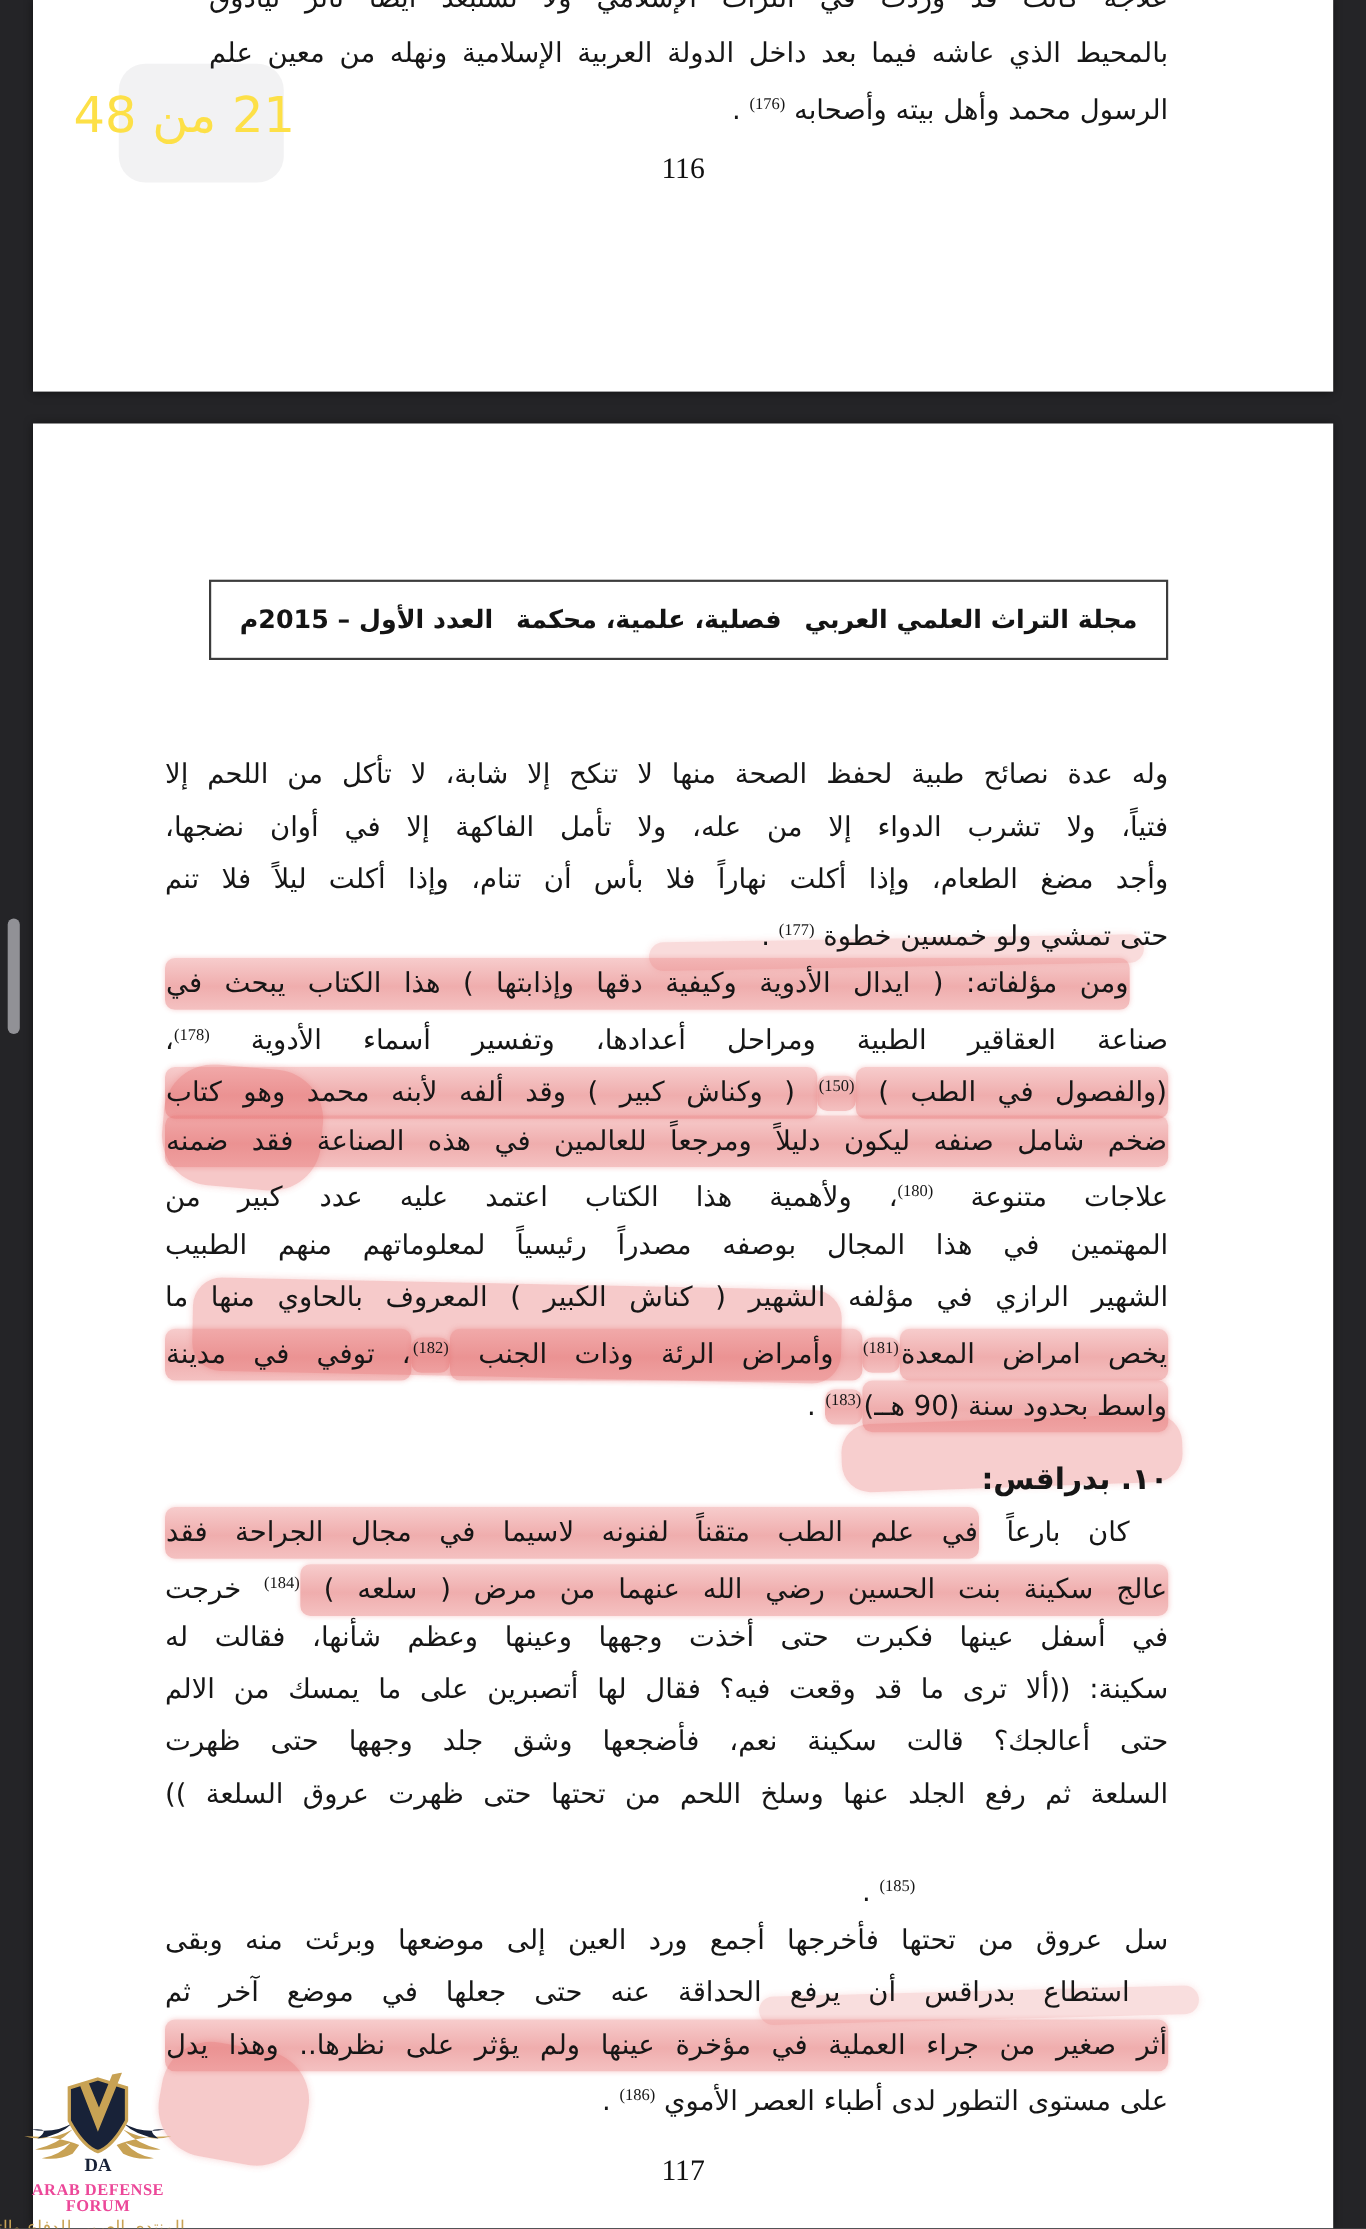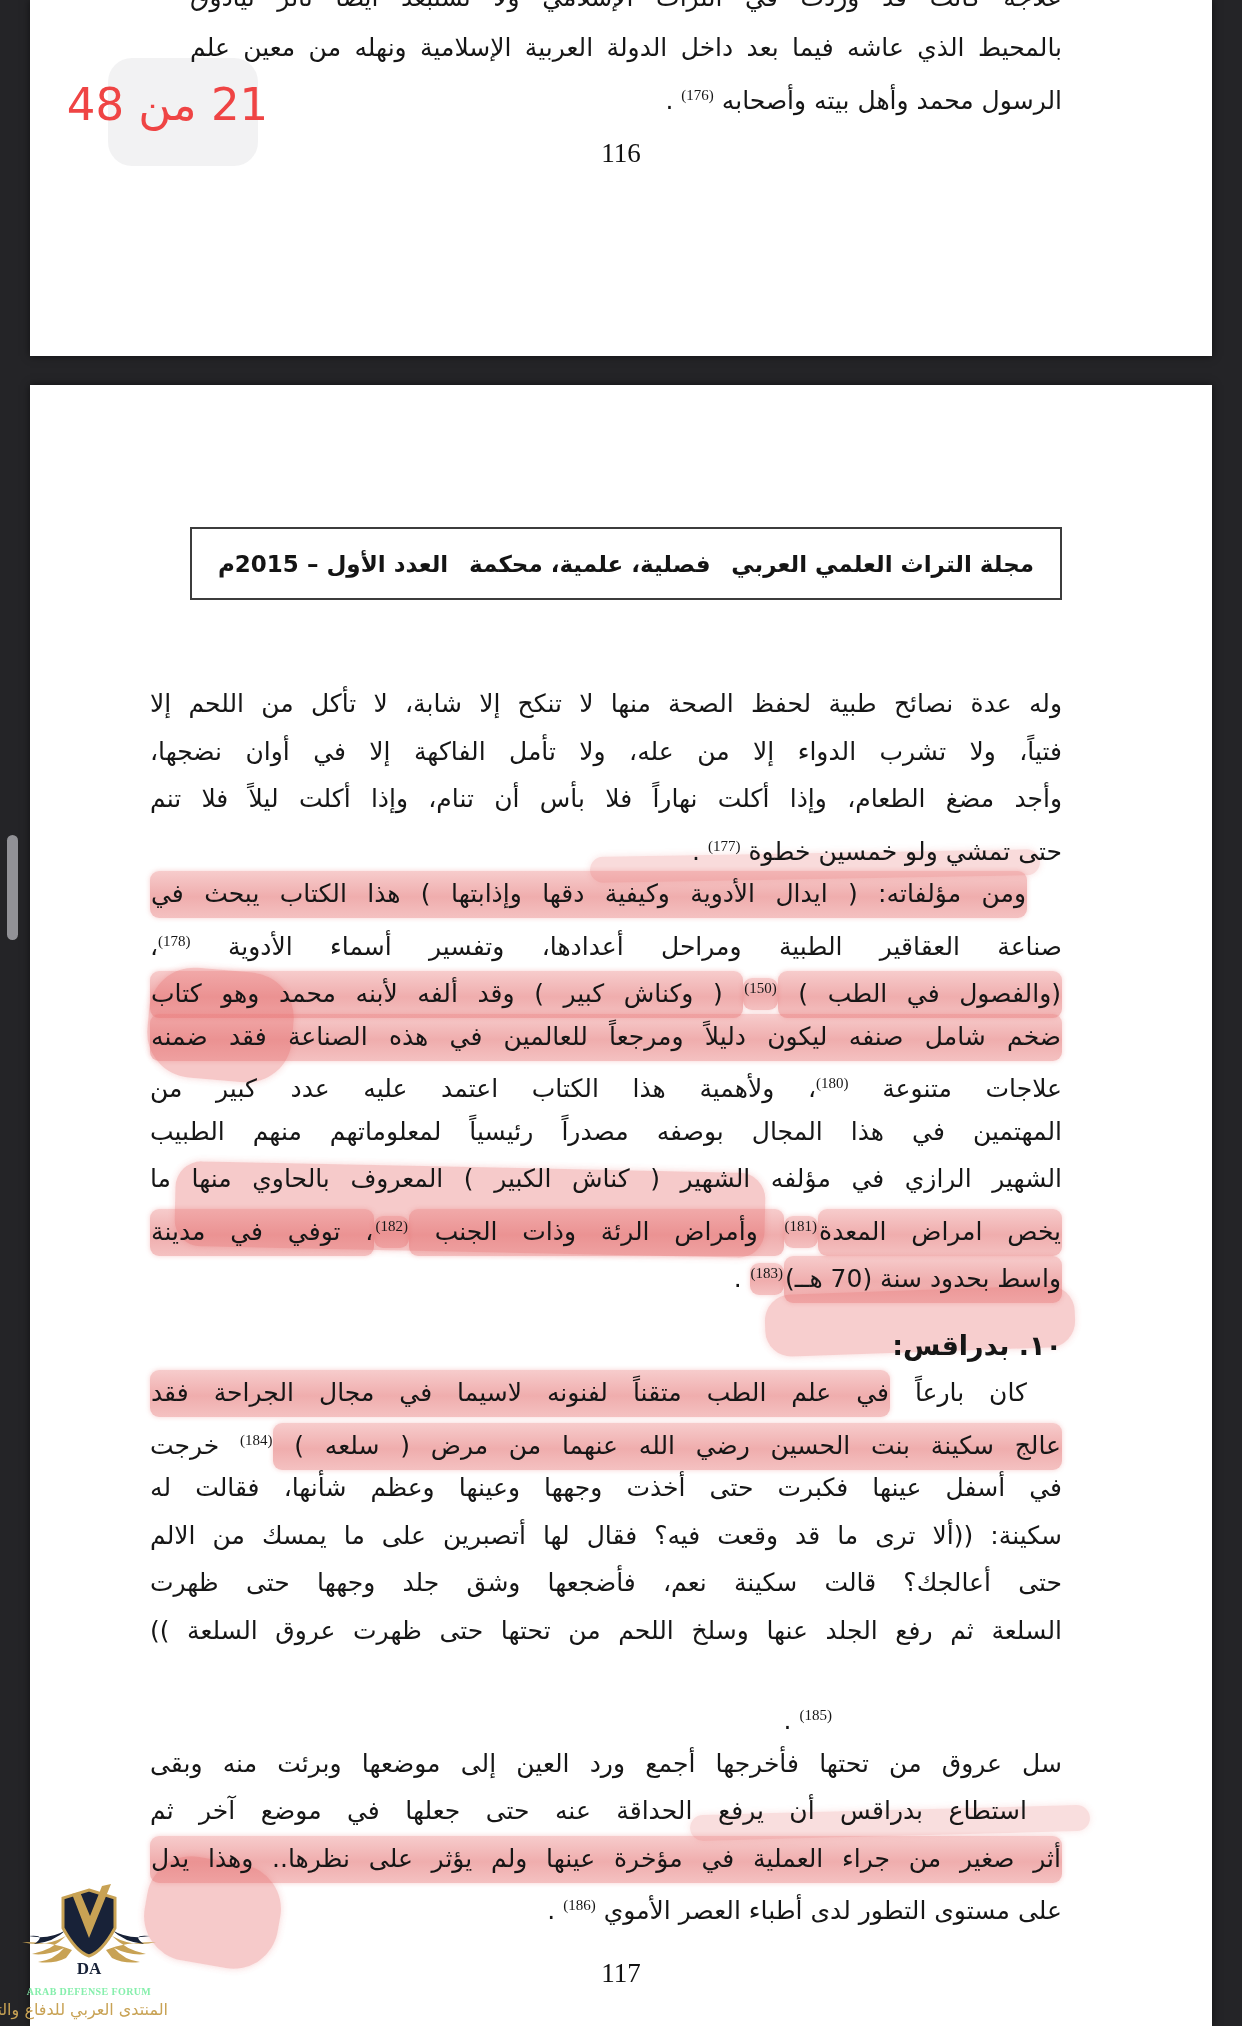--- a/index.html
+++ b/index.html
@@ -30,28 +30,28 @@
   .clipwrap .line{margin-top:-26px;}
   .pagenum{position:absolute;left:0;right:0;text-align:center;font-family:"Liberation Serif","DejaVu Serif",serif;
            font-size:27px;color:#111;z-index:2;}
   
   .jheader{position:absolute;left:160px;right:150px;top:142px;height:73px;border:2px solid #3c3c3c;
            box-sizing:border-box;display:flex;flex-direction:row;justify-content:space-between;align-items:center;
            direction:rtl;padding:0 26px;font-weight:700;font-size:23px;color:#141414;z-index:2;background:#fff;}
   .body2{padding:295px 150px 0 120px;}
   
   .pageindicator{position:absolute;top:72px;left:55px;width:225px;height:66px;line-height:66px;z-index:4;
-                 direction:rtl;text-align:center;font-size:45px;font-weight:500;color:#ef4444;}
+                 direction:rtl;text-align:center;font-size:45px;font-weight:500;color:#fde047;}
   .chip{position:absolute;top:58px;left:108px;width:150px;height:108px;border-radius:24px;
         background:rgba(90,90,100,.08);z-index:3;}
   .scrollthumb{position:absolute;left:7px;top:835px;width:11px;height:105px;border-radius:6px;background:#919196;z-index:6;}
   
   .logo{position:absolute;left:10px;top:1884px;width:158px;text-align:center;z-index:5;}
-  .logo-en{font-family:"Liberation Serif","DejaVu Serif",serif;font-weight:700;font-size:10px;
-           letter-spacing:.4px;color:#86efac;line-height:15px;}
+  .logo-en{font-family:"Liberation Serif","DejaVu Serif",serif;font-weight:700;font-size:15px;
+           letter-spacing:.4px;color:#ec4899;line-height:15px;}
   .logo-ar{direction:rtl;font-size:16px;color:#c8a254;line-height:22px;white-space:nowrap;}
 </style>
 </head>
 <body>
 
 <div class="viewer">
 
   <div class="page page1">
     <div class="textcol p1col">
       <div class="clipwrap">
@@ -91,21 +91,21 @@
         <div class="line"><span>وأجد مضغ الطعام،  وإذا أكلت نهاراً فلا بأس أن تنام،  وإذا أكلت ليلاً فلا تنم</span></div>
         <div class="line end"><span>حتى تمشي ولو خمسين خطوة </span><span class="sup">(177)</span><span> .</span></div>
         <div class="line indent"><span class="hl">ومن مؤلفاته:  ( ايدال الأدوية وكيفية دقها وإذابتها ) هذا الكتاب يبحث في</span></div>
         <div class="line"><span>صناعة العقاقير الطبية ومراحل أعدادها،  وتفسير أسماء الأدوية </span><span class="sup">(178)</span><span>،</span></div>
         <div class="line"><span class="hl">(والفصول في الطب ) </span><span class="sup hl">(150)</span><span class="hl"> ( وكناش كبير ) وقد ألفه لأبنه محمد وهو كتاب</span></div>
         <div class="line"><span class="hl">ضخم شامل صنفه ليكون دليلاً ومرجعاً للعالمين في هذه الصناعة فقد ضمنه</span></div>
         <div class="line"><span>علاجات متنوعة  </span><span class="sup">(180)</span><span>،  ولأهمية هذا الكتاب اعتمد عليه عدد كبير من</span></div>
         <div class="line"><span>المهتمين في هذا المجال بوصفه مصدراً رئيسياً لمعلوماتهم منهم الطبيب</span></div>
         <div class="line"><span>الشهير الرازي في مؤلفه الشهير </span><span>( كناش الكبير ) المعروف بالحاوي منها ما</span></div>
         <div class="line"><span class="hl">يخص امراض المعدة</span><span class="sup hl">(181)</span><span class="hl"> وأمراض الرئة وذات الجنب </span><span class="sup hl">(182)</span><span class="hl">،  توفي في مدينة</span></div>
-        <div class="line end"><span class="hl">واسط بحدود سنة (70 هــ)</span><span class="sup hl">(183)</span><span> .</span></div>
+        <div class="line end"><span class="hl">واسط بحدود سنة (90 هــ)</span><span class="sup hl">(183)</span><span> .</span></div>
         <div class="line heading end"><span>١٠.   بدراقس:</span></div>
         <div class="line indent"><span>كان بارعاً </span><span class="hl">في علم الطب متقناً لفنونه لاسيما في مجال الجراحة فقد</span></div>
         <div class="line"><span class="hl">عالج سكينة بنت الحسين رضي الله عنهما من مرض ( سلعه ) </span><span class="sup">(184)</span><span> خرجت</span></div>
         <div class="line"><span>في أسفل عينها فكبرت حتى أخذت وجهها وعينها وعظم شأنها،  فقالت له</span></div>
         <div class="line"><span>سكينة:  ((ألا ترى ما قد وقعت فيه؟ فقال لها أتصبرين على ما يمسك من الالم</span></div>
         <div class="line"><span>حتى أعالجك؟ قالت سكينة نعم،  فأضجعها وشق جلد وجهها حتى ظهرت</span></div>
         <div class="line"><span>السلعة ثم رفع الجلد عنها وسلخ اللحم من تحتها حتى ظهرت عروق السلعة ))</span></div>
         <div class="line end fnline"><span class="sup">(185)</span><span> .</span></div>
         <div class="line"><span>سل عروق من تحتها فأخرجها أجمع ورد العين إلى موضعها وبرئت منه وبقى</span></div>
         <div class="line indent"><span>استطاع بدراقس أن يرفع الحداقة عنه حتى جعلها في موضع آخر ثم</span></div>

